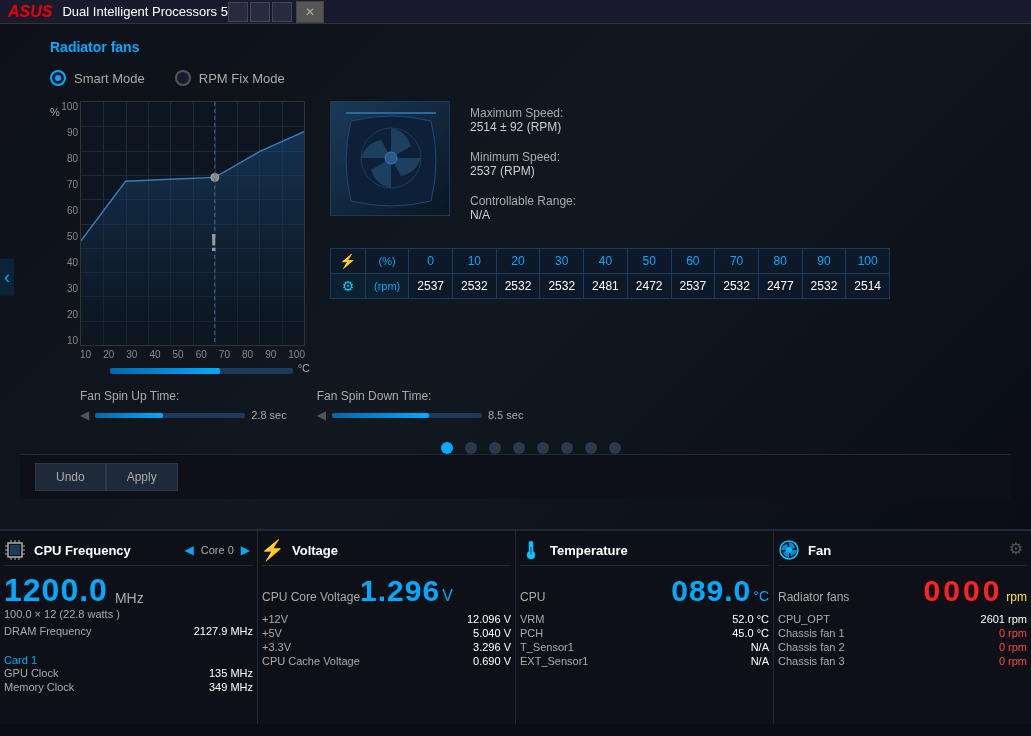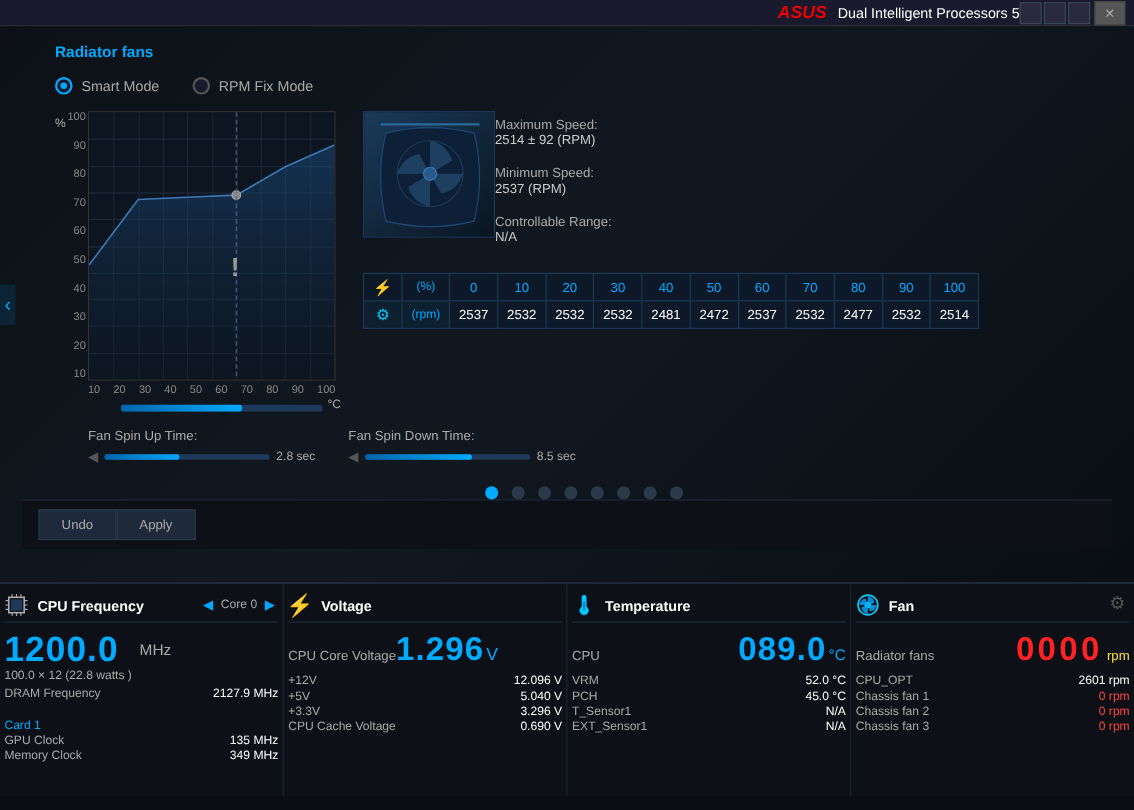--- a/index.html
+++ b/index.html
@@ -12,21 +12,21 @@
       overflow: hidden;
       position: relative;
     }
 
     
     .title-bar {
       background: #1a1a2e;
       height: 24px;
       display: flex;
       align-items: center;
-      justify-content: flex-end;
+      justify-content: flex-start;
       padding: 0 8px;
       border-bottom: 1px solid #333;
     }
     .title-bar-left {
       display: flex;
       align-items: center;
       gap: 10px;
     }
     .asus-logo {
       color: #e00;
@@ -595,21 +595,21 @@
           <div style="display:flex; align-items:center; margin-left:30px; margin-top:2px;">
             <div class="slider-track">
               <div class="slider-fill" style="width: 60%;"></div>
             </div>
             <span class="temp-label">°C</span>
           </div>
         </div>
 
         <div class="chart-right-section">
 
-          <div style="display:flex; ">
+          <div style="display:flex; gap: 20px;">
             <div style="width:120px; height:115px; background:#0d1828; border:1px solid #1e3a5a; display:flex; align-items:center; justify-content:center; position:relative; overflow:hidden;">
 
               <svg width="120" height="115">
                 <defs>
                   <linearGradient id="fanVizGrad" x1="0" y1="0" x2="1" y2="1">
                     <stop offset="0%" stop-color="#1a3a5a"></stop>
                     <stop offset="100%" stop-color="#0a1520"></stop>
                   </linearGradient>
                 </defs>
                 <rect width="120" height="115" fill="url(#fanVizGrad)"></rect>
@@ -752,21 +752,21 @@
             <line x1="18" y1="15" x2="21" y2="15" stroke="#aaa" stroke-width="1"></line>
           </svg>
         </div>
         <span class="panel-title">CPU Frequency</span>
         <div class="panel-nav">
           <span class="nav-arrow">◀</span>
           <span class="nav-label">Core 0</span>
           <span class="nav-arrow">▶</span>
         </div>
       </div>
-      <div style="display:flex; align-items:center; gap:16px;">
+      <div style="display:flex; align-items:flex-end; gap:4px;">
         <span class="big-value">1200.0</span>
         <span class="value-unit">MHz</span>
       </div>
       <div class="sub-info">100.0 × 12  (22.8  watts )</div>
       <div class="data-row" style="margin-top:4px;">
         <span class="data-label">DRAM Frequency</span>
         <span class="data-value">2127.9  MHz</span>
       </div>
       <div class="card-section">
         <div class="card-title">Card 1</div>

